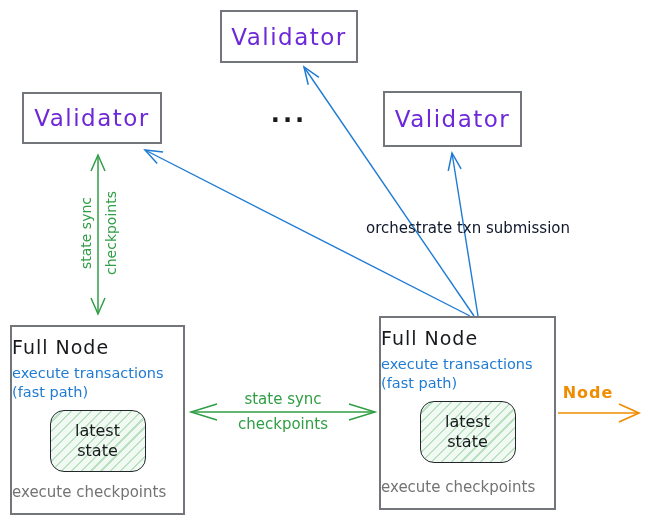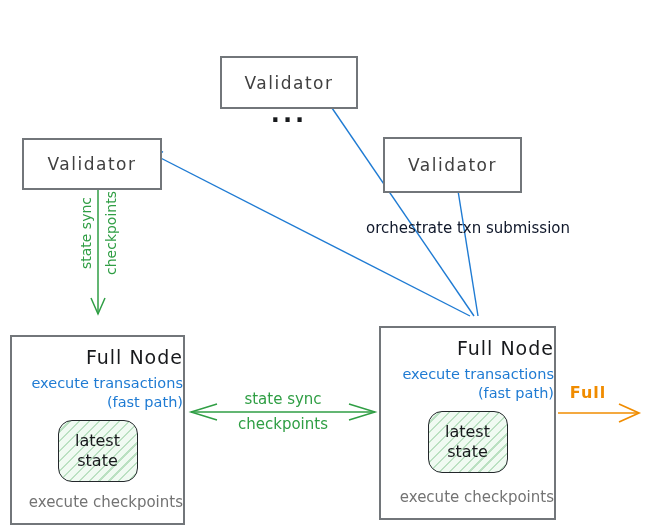--- a/index.html
+++ b/index.html
@@ -7,27 +7,27 @@
     position:relative;width:651px;height:526px;background:#ffffff;overflow:hidden;
     font-family:"DejaVu Sans",sans-serif;color:#1e1e1e;
   }
   #arrows{position:absolute;left:0;top:0;z-index:1;}
   .box{
     position:absolute;background:#ffffff;border:2px solid #72767a;
     box-sizing:border-box;z-index:2;
   }
   .validator{
     display:flex;align-items:center;justify-content:center;
-    font-size:17px;letter-spacing:1.5px;color:#404040;margin-top:46px;
+    font-size:23px;letter-spacing:1.5px;color:#6d28d9;
   }
-  .fullnode{text-align:right;margin-top:10px;}
+  .fullnode{text-align:left;}
   .fn-title{margin-top:9px;font-size:19px;letter-spacing:1px;color:#17191c;}
   .fn-blue{margin-top:6px;font-size:14.5px;line-height:19px;color:#1f7bd3;}
   .state-box{
-    margin:8px auto 0 auto;width:80px;height:62px;border:1.6px solid #23272b;border-radius:14px;
+    margin:8px auto 0 auto;width:96px;height:62px;border:1.6px solid #23272b;border-radius:14px;
     display:flex;flex-direction:column;align-items:center;justify-content:center;
     font-size:16px;line-height:20px;color:#17191c;box-sizing:border-box;
     background-color:#f0faf2;
     background-image:repeating-linear-gradient(135deg,rgba(47,158,68,0.28) 0px,rgba(47,158,68,0.28) 1.5px,transparent 1.5px,transparent 7px);
   }
   .fn-footer{position:absolute;left:0;right:0;bottom:12px;font-size:15px;color:#737373;}
   .lbl{position:absolute;z-index:2;text-align:center;}
   .green{color:#2f9e44;}
   .blue{color:#0f172a;}
   .orange{color:#f08c00;}
@@ -119,15 +119,15 @@
   </div>
 
   <div class="lbl green rot" style="left:26px;top:225px;width:120px;font-size:14px;">state sync</div>
   <div class="lbl green rot" style="left:51px;top:225px;width:120px;font-size:14px;">checkpoints</div>
 
   <div class="lbl green" style="left:213px;top:390px;width:140px;font-size:15px;">state sync</div>
   <div class="lbl green" style="left:213px;top:415px;width:140px;font-size:15px;">checkpoints</div>
 
   <div class="lbl blue" style="left:352px;top:219px;width:232px;font-size:15px;">orchestrate txn submission</div>
 
-  <div class="lbl orange" style="left:560px;top:383px;width:56px;font-size:16px;font-weight:bold;letter-spacing:1px;">Full</div>
+  <div class="lbl orange" style="left:560px;top:383px;width:56px;font-size:16px;font-weight:bold;letter-spacing:1px;">Node</div>
 
 </div>
 
 </body></html>

